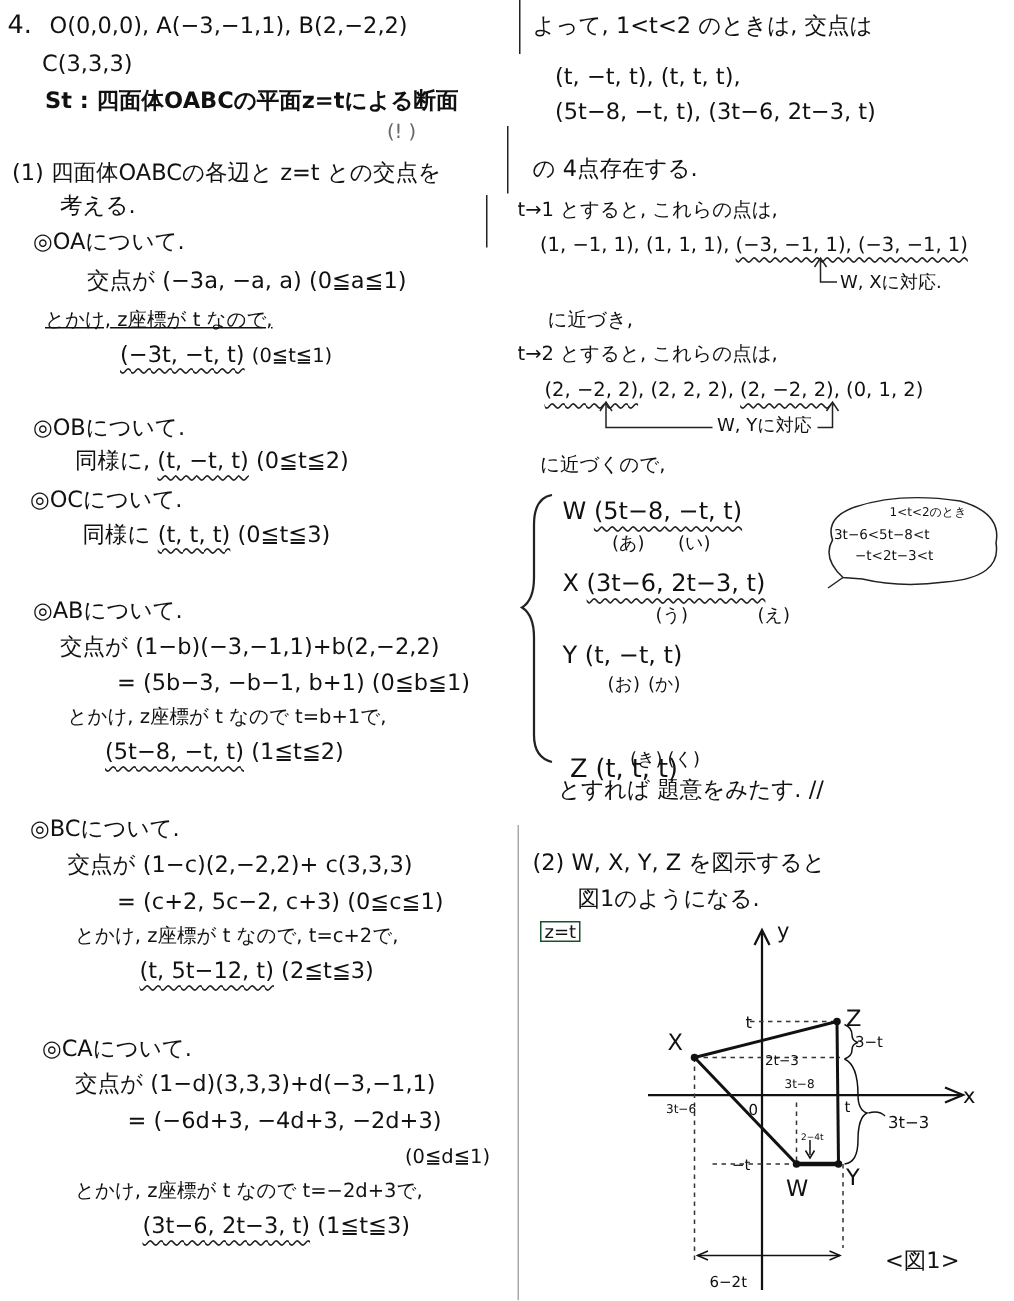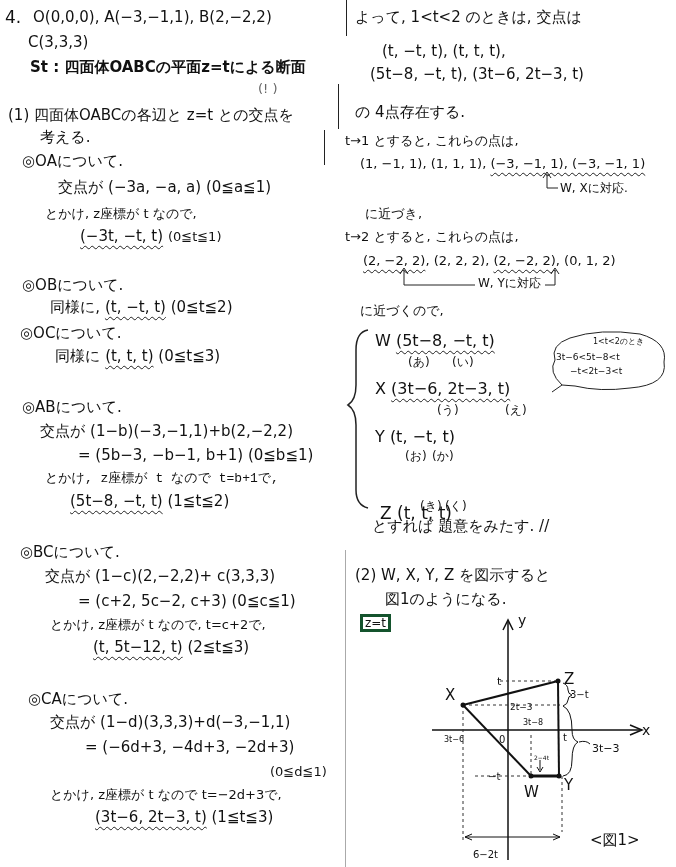--- a/index.html
+++ b/index.html
@@ -2,21 +2,21 @@
 <html><head>
 <meta charset="utf-8">
 <style>
   html, body { margin:0; padding:0; background:#ffffff; }
   body { width:676px; height:867px; position:relative; overflow:hidden;
          font-family:"DejaVu Sans", sans-serif; color:#111; }
   .t { position:absolute; white-space:nowrap; font-size:15px; line-height:18px; }
   .s { font-size:13px; }
   .xs { font-size:12px; line-height:12px; }
   .wavy { text-decoration: underline wavy #222; text-underline-offset:4px; text-decoration-thickness:1px; }
-  .boxed { border:3px solid #14532d; padding:0 2px; }
+  .boxed { border:1px solid #14532d; padding:0 2px; }
   .divider { position:absolute; background:#222; }
   svg { position:absolute; overflow:visible; }
   svg text { font-family:"DejaVu Sans", sans-serif; fill:#111; }
 </style>
 </head>
 <body>
 
 <div class="t" style="left:5px;top:8px;font-size:17px;">4.</div>
 <div class="t" style="left:33px;top:8px;">O(0,0,0), A(−3,−1,1), B(2,−2,2)</div>
 <div class="t" style="left:28px;top:33px;">C(3,3,3)</div>
@@ -25,21 +25,21 @@
 
 <div class="divider" style="left:346px;top:0;width:1px;height:36px;"></div>
 <div class="divider" style="left:338px;top:84px;width:1px;height:45px;"></div>
 <div class="divider" style="left:324px;top:130px;width:1px;height:35px;"></div>
 
 <div class="t" style="left:8px;top:106px;">(1) 四面体OABCの各辺と z=t との交点を</div>
 <div class="t" style="left:40px;top:128px;">考える.</div>
 
 <div class="t" style="left:22px;top:152px;">◎OAについて.</div>
 <div class="t" style="left:58px;top:178px;">交点が (−3a, −a, a)  (0≦a≦1)</div>
-<div class="t s" style="left:45px;top:205px;">とかけ, z座標が t なので,</div>
+<div class="t s" style="left:30px;top:205px;text-decoration:underline;">とかけ, z座標が t なので,</div>
 <div class="t" style="left:80px;top:227px;">
   <span class="wavy">(−3t, −t, t)</span>
   <span class="s">(0≦t≦1)</span>
 </div>
 
 <div class="t" style="left:22px;top:276px;">◎OBについて.</div>
 <div class="t" style="left:50px;top:298px;">
   <span>同様に,</span>
   <span class="wavy">(t, −t, t)</span>
   <span>(0≦t≦2)</span>
@@ -48,21 +48,21 @@
 <div class="t" style="left:20px;top:324px;">◎OCについて.</div>
 <div class="t" style="left:55px;top:347px;">
   <span>同様に</span>
   <span class="wavy">(t, t, t)</span>
   <span>(0≦t≦3)</span>
 </div>
 
 <div class="t" style="left:22px;top:398px;">◎ABについて.</div>
 <div class="t" style="left:40px;top:422px;">交点が (1−b)(−3,−1,1)+b(2,−2,2)</div>
 <div class="t" style="left:78px;top:446px;">= (5b−3, −b−1, b+1)  (0≦b≦1)</div>
-<div class="t s" style="left:45px;top:470px;font-family:Liberation Mono, monospace;">とかけ, z座標が t なので t=b+1で,</div>
+<div class="t s" style="left:45px;top:470px;">とかけ, z座標が t なので t=b+1で,</div>
 <div class="t" style="left:70px;top:492px;">
   <span class="wavy">(5t−8, −t, t)</span>
   <span>(1≦t≦2)</span>
 </div>
 
 <div class="t" style="left:20px;top:543px;">◎BCについて.</div>
 <div class="t" style="left:45px;top:567px;">交点が (1−c)(2,−2,2)+ c(3,3,3)</div>
 <div class="t" style="left:78px;top:592px;">= (c+2, 5c−2, c+3)  (0≦c≦1)</div>
 <div class="t s" style="left:50px;top:616px;">とかけ, z座標が t なので, t=c+2で,</div>
 <div class="t" style="left:93px;top:638px;">
@@ -74,21 +74,21 @@
 <div class="t" style="left:50px;top:713px;">交点が (1−d)(3,3,3)+d(−3,−1,1)</div>
 <div class="t" style="left:85px;top:738px;">= (−6d+3, −4d+3, −2d+3)</div>
 <div class="t s" style="left:270px;top:763px;">(0≦d≦1)</div>
 <div class="t s" style="left:50px;top:786px;">とかけ, z座標が t なので  t=−2d+3で,</div>
 <div class="t" style="left:95px;top:808px;">
   <span class="wavy">(3t−6, 2t−3, t)</span>
   <span>(1≦t≦3)</span>
 </div>
 
 <div class="t" style="left:355px;top:8px;">よって, 1&lt;t&lt;2 のときは, 交点は</div>
-<div class="t" style="left:382px;top:42px;">(t, −t, t), (t, t, t),</div>
+<div class="t" style="left:370px;top:42px;">(t, −t, t), (t, t, t),</div>
 <div class="t" style="left:370px;top:65px;">(5t−8, −t, t), (3t−6, 2t−3, t)</div>
 <div class="t" style="left:355px;top:103px;">の 4点存在する.</div>
 
 <div class="t s" style="left:345px;top:132px;">t→1 とすると, これらの点は,</div>
 <div class="t s" style="left:360px;top:155px;">
   <span>(1, −1, 1), (1, 1, 1),</span>
   <span class="wavy">(−3, −1, 1), (−3, −1, 1)</span>
 </div>
 <div class="t xs" style="left:560px;top:182px;">W, Xに対応.</div>
 

